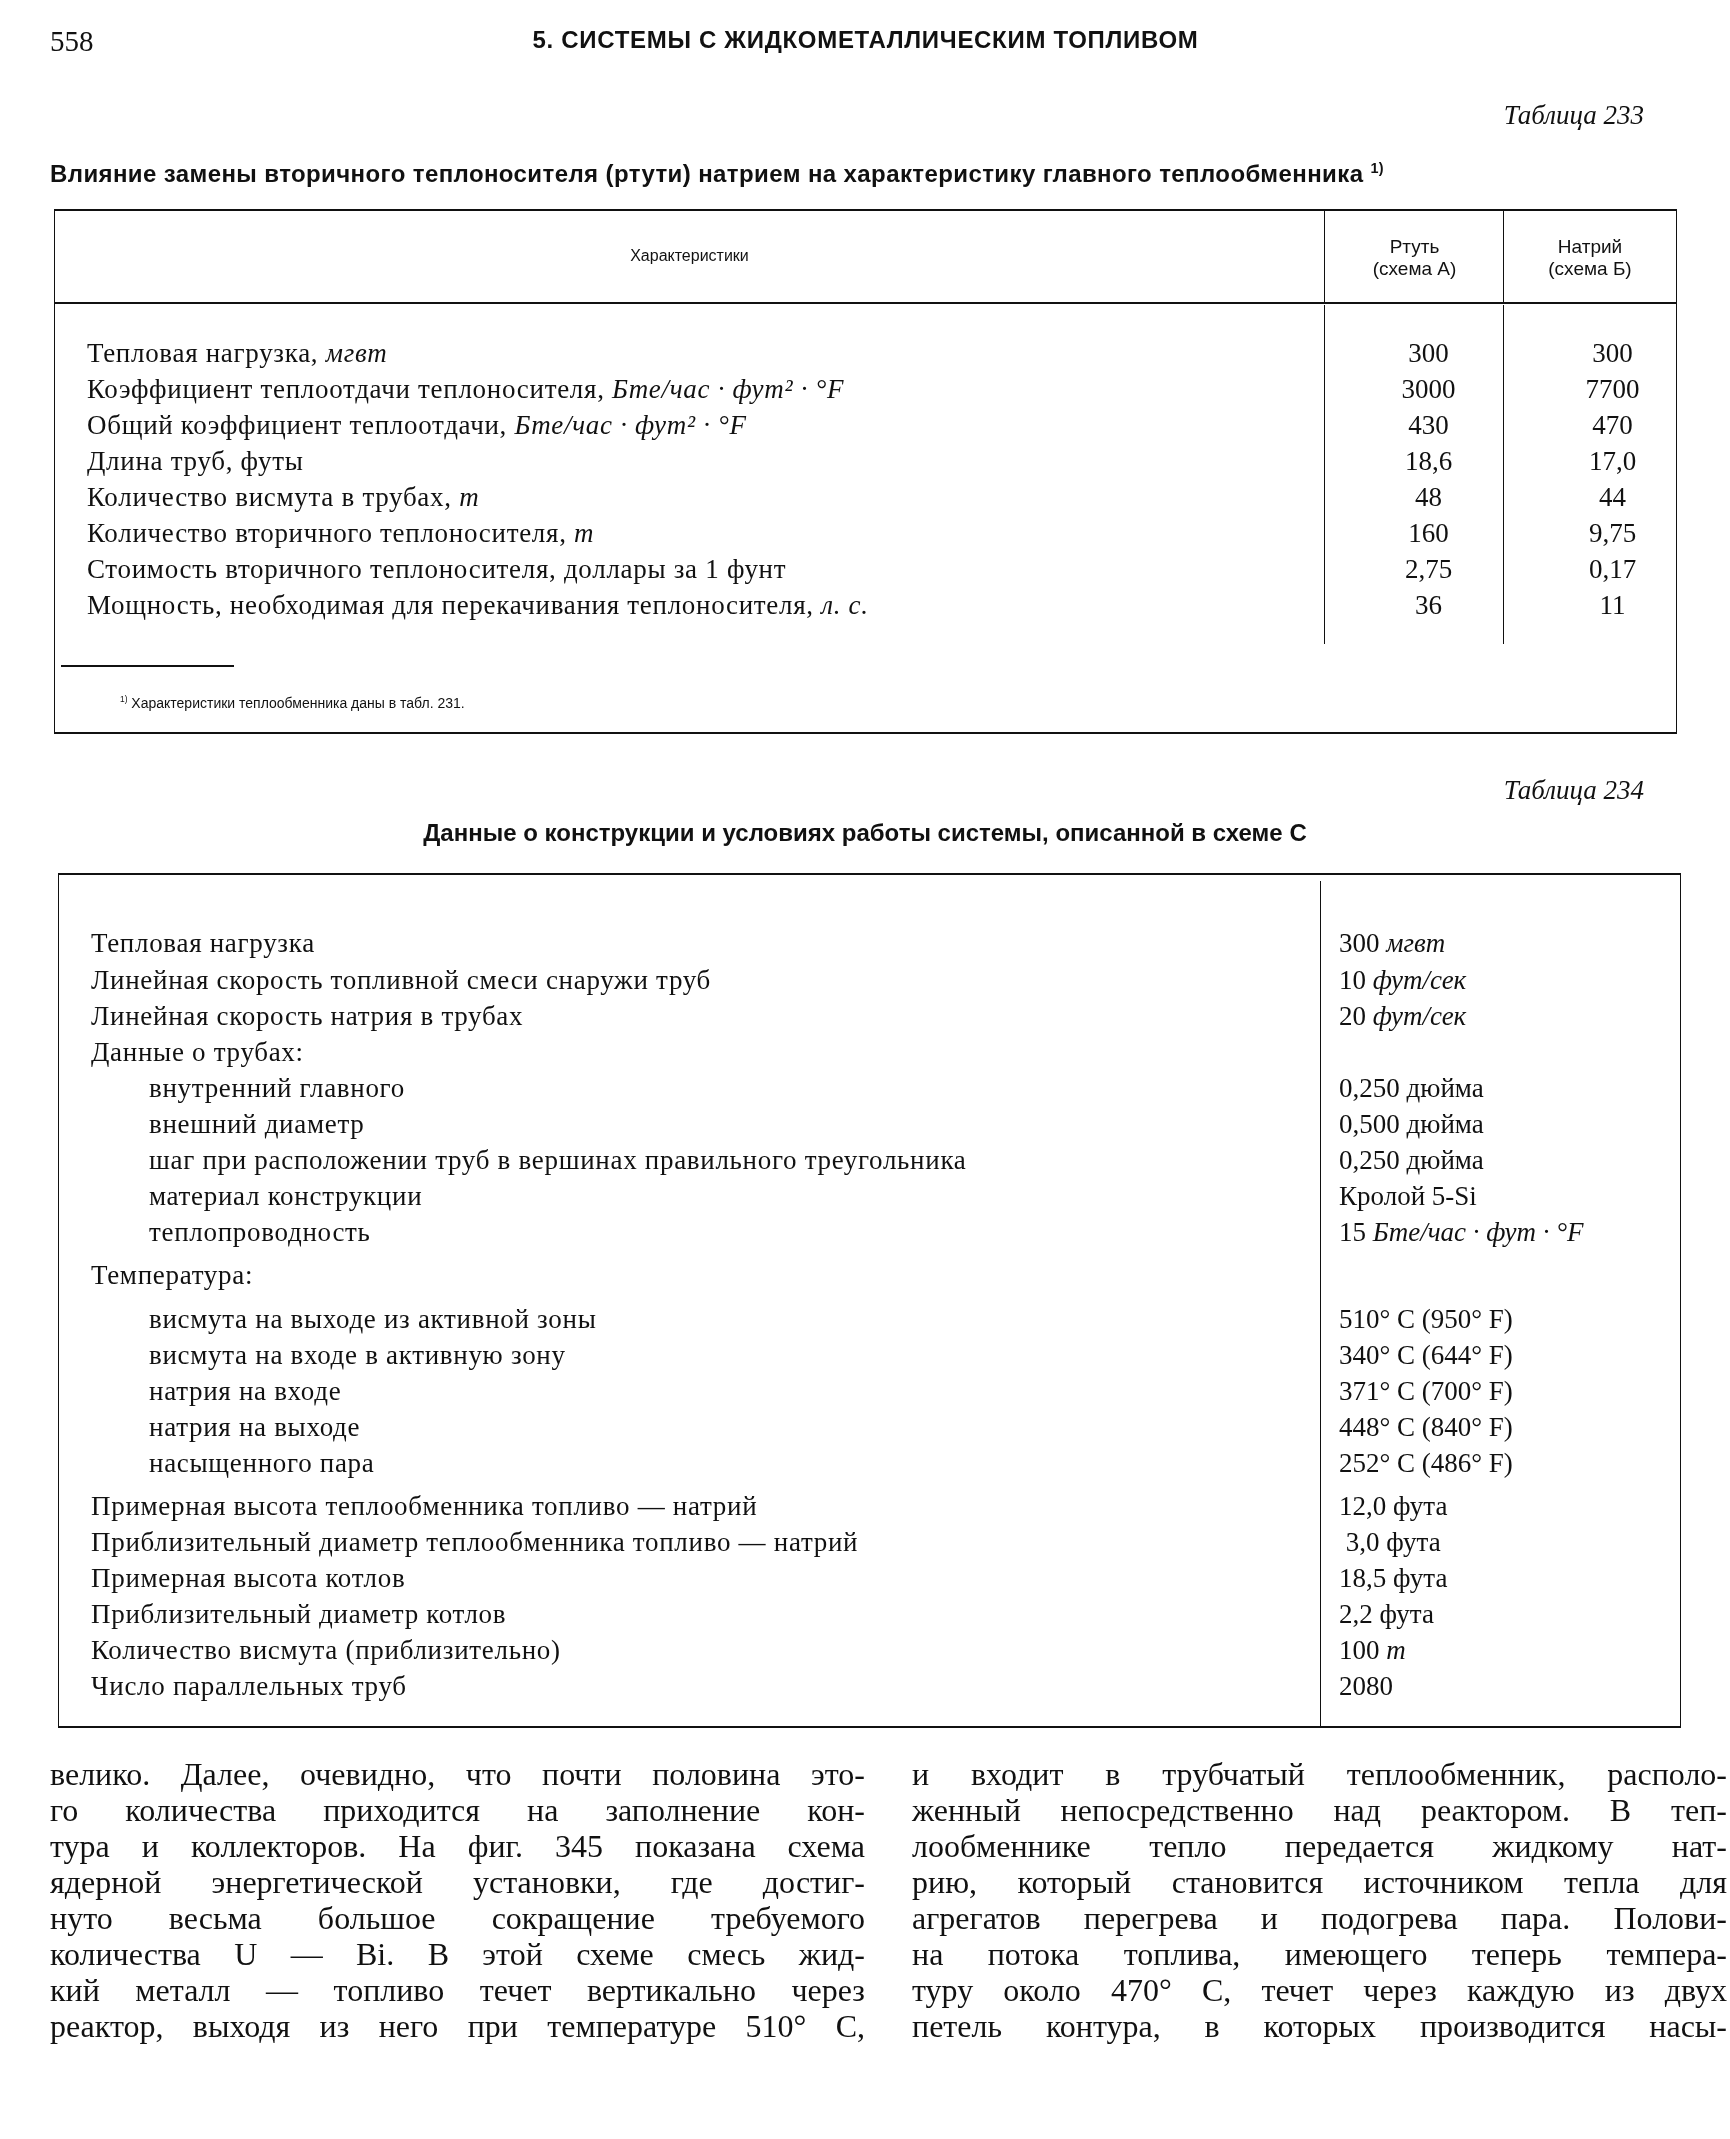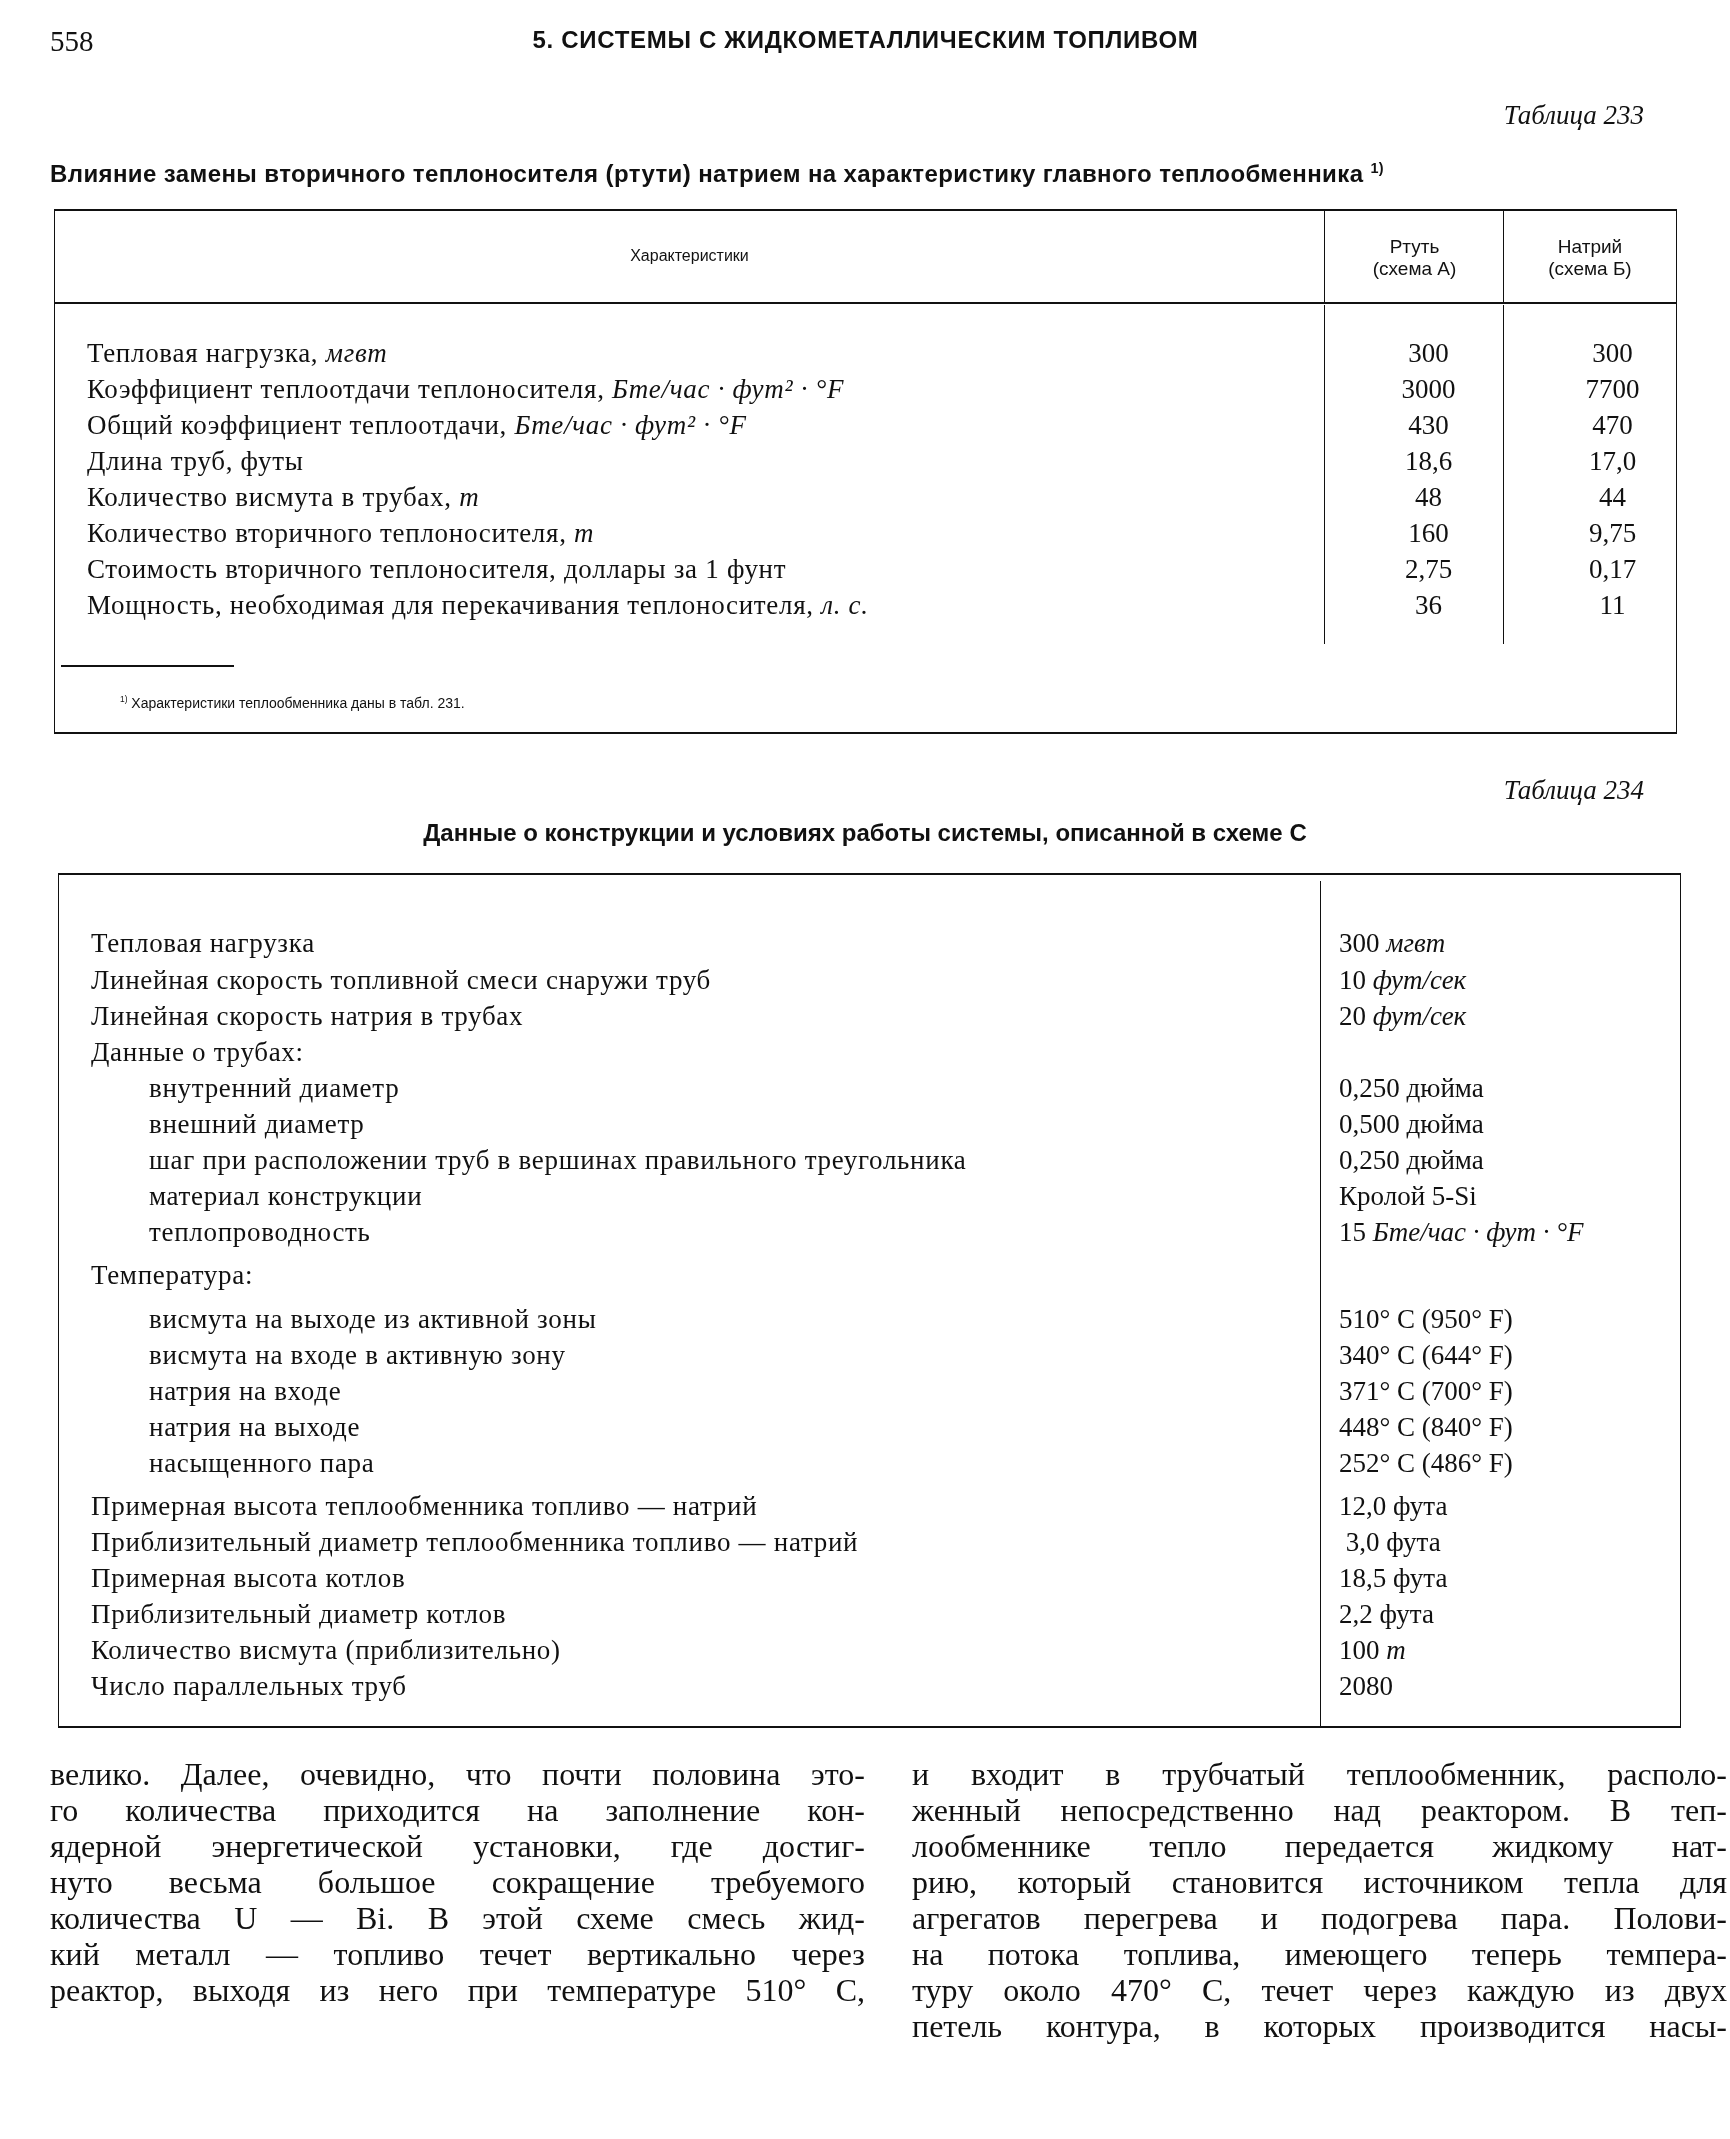--- a/index.html
+++ b/index.html
@@ -134,21 +134,21 @@
       </div>
       <div class="t2-row" style="top: 123px;">
         <span class="lbl">Линейная скорость натрия в трубах</span>
         <span class="val"><span style="white-space: pre;">20</span>  <span class="it">фут/сек</span></span>
       </div>
       <div class="t2-row" style="top: 159px;">
         <span class="lbl">Данные о трубах:</span>
         <span class="val"><span style="white-space: pre;"></span><span></span></span>
       </div>
       <div class="t2-row" style="top: 195px;">
-        <span class="lbl indent">внутренний диаметр</span>
+        <span class="lbl indent">внутренний главного</span>
         <span class="val"><span style="white-space: pre;">0,250</span>  <span>дюйма</span></span>
       </div>
       <div class="t2-row" style="top: 231px;">
         <span class="lbl indent">внешний диаметр</span>
         <span class="val"><span style="white-space: pre;">0,500</span>  <span>дюйма</span></span>
       </div>
       <div class="t2-row" style="top: 267px;">
         <span class="lbl indent">шаг при расположении труб в вершинах правильного треугольника</span>
         <span class="val"><span style="white-space: pre;">0,250</span>  <span>дюйма</span></span>
       </div>
@@ -207,20 +207,21 @@
       <div class="t2-row" style="top: 793px;">
         <span class="lbl">Число параллельных труб</span>
         <span class="val"><span style="white-space: pre;">2080</span><span></span></span>
       </div>
     </div>
 </div>
 
 <div class="abs col col-left">
   <p>велико. Далее, очевидно, что почти половина это-</p>
   <p>го количества приходится на заполнение кон-</p>
+  <p>тура и коллекторов. На фиг. 345 показана схема</p>
   <p>ядерной энергетической установки, где достиг-</p>
   <p>нуто весьма большое сокращение требуемого</p>
   <p>количества U — Bi. В этой схеме смесь жид-</p>
   <p>кий металл — топливо течет вертикально через</p>
   <p>реактор, выходя из него при температуре 510° С,</p>
 </div>
 <div class="abs col col-right">
   <p>и входит в трубчатый теплообменник, располо-</p>
   <p>женный непосредственно над реактором. В теп-</p>
   <p>лообменнике тепло передается жидкому нат-</p>

